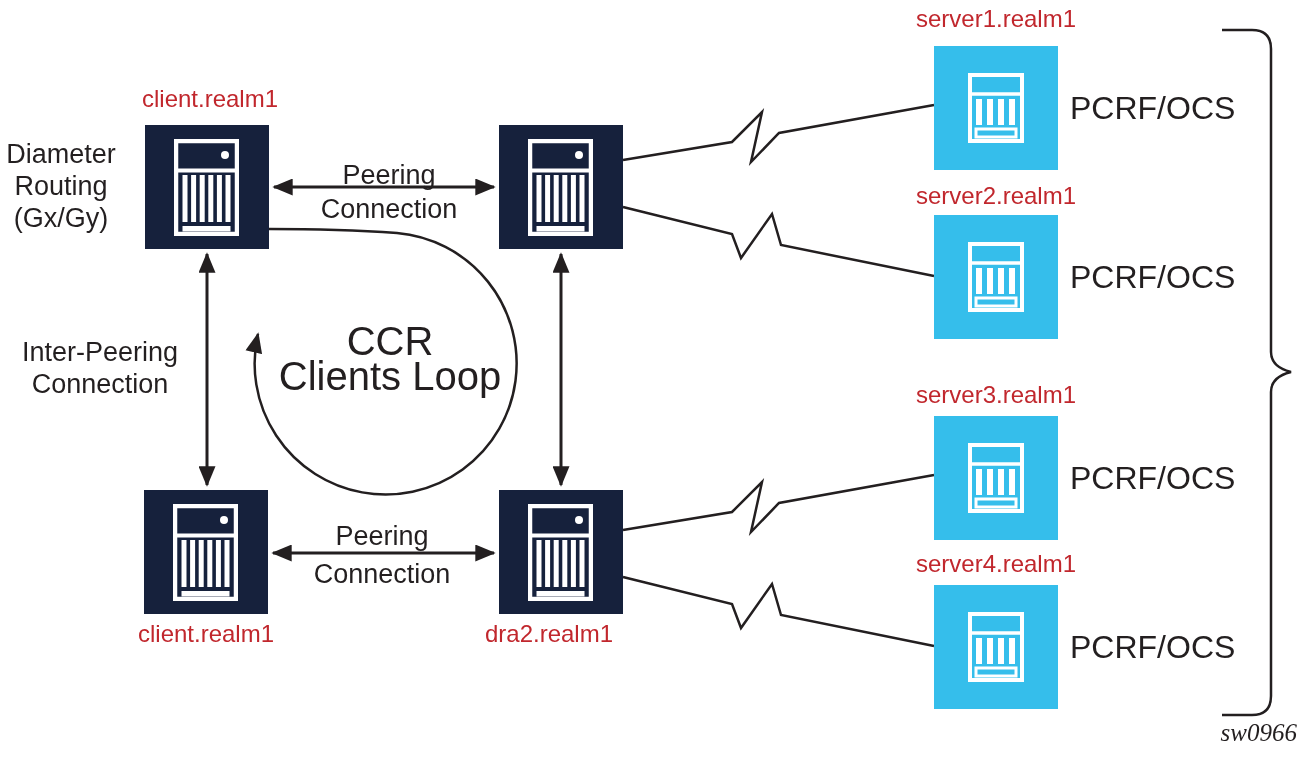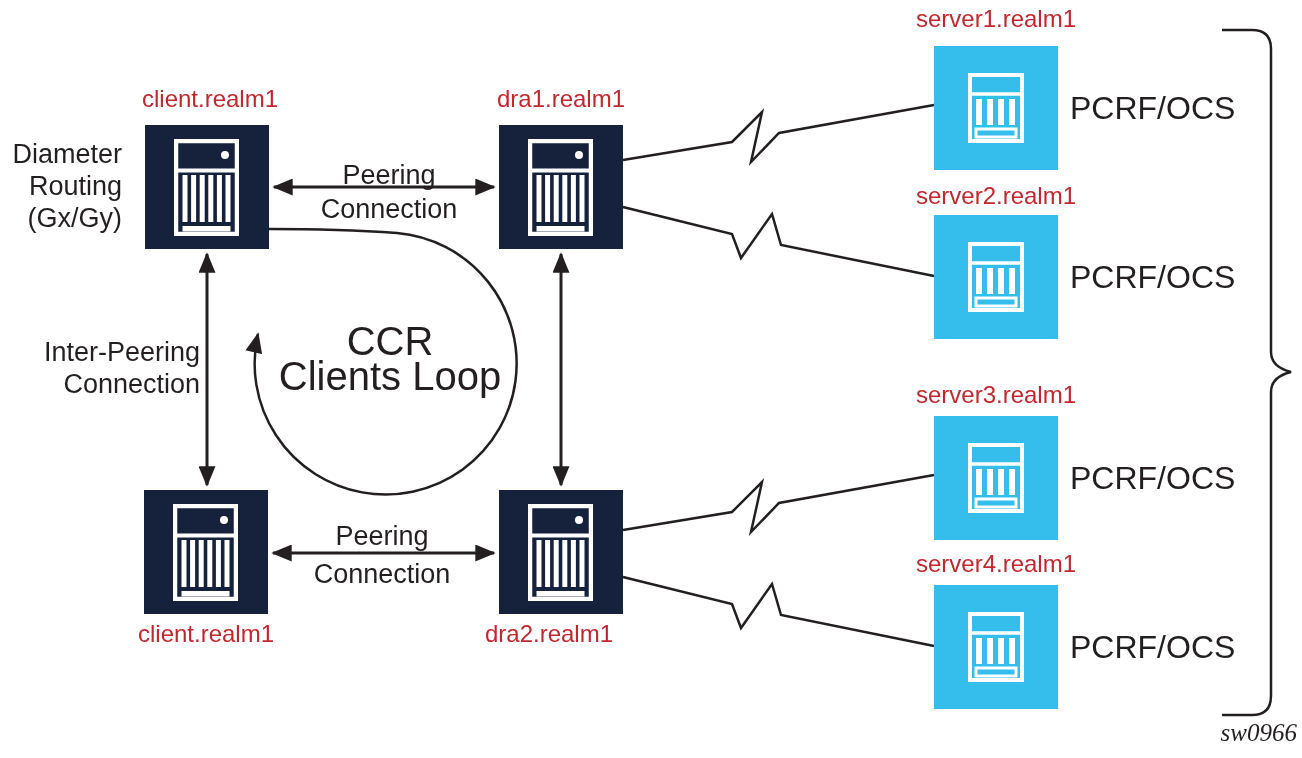--- a/index.html
+++ b/index.html
@@ -9,21 +9,21 @@
   }
   .wires{position:absolute;left:0;top:0;width:1302px;height:758px;}
   .node{position:absolute;width:124px;height:124px;}
   .node.navy{background:#16213C;}
   .node.cyan{background:#35BEEB;}
   .node svg{position:absolute;}
   .lbl{position:absolute;white-space:nowrap;text-align:center;}
   .red{color:#C1272D;font-size:24px;width:240px;text-align:center;}
   .note{color:#231F20;font-size:27px;line-height:32px;}
   .note.center{text-align:center;width:200px;}
-  .note.right{text-align:right;}
+  .note.right{text-align:center;}
   .ccr{color:#231F20;font-size:40px;line-height:35px;text-align:center;width:240px;}
   .pcrf{color:#231F20;font-size:32px;}
   .caption{color:#231F20;font-family:"Liberation Serif", serif;font-style:italic;
            font-size:25px;width:200px;text-align:right;}
 </style>
 </head>
 <body>
 
 <div class="stage">
 
@@ -172,21 +172,20 @@
         <rect x="8" y="26" width="6" height="26"></rect>
           <rect x="19" y="26" width="6" height="26"></rect>
         <rect x="30" y="26" width="6" height="26"></rect>
           <rect x="41" y="26" width="6" height="26"></rect>
       </g>
       <rect x="8" y="56" width="40" height="8" fill="none" stroke="#fff" stroke-width="3"></rect>
     </svg>
   </div>
 
   <div class="lbl red" style="left:90px;top:85px">client.realm1</div>
-  <div class="lbl red" style="left:441px;top:85px">dra1.realm1</div>
   <div class="lbl red" style="left:86px;top:620px">client.realm1</div>
   <div class="lbl red" style="left:429px;top:620px">dra2.realm1</div>
   <div class="lbl red" style="left:876px;top:5px">server1.realm1</div>
   <div class="lbl red" style="left:876px;top:182px">server2.realm1</div>
   <div class="lbl red" style="left:876px;top:381px">server3.realm1</div>
   <div class="lbl red" style="left:876px;top:550px">server4.realm1</div>
 
   <div class="lbl pcrf" style="left:1070px;top:90px">PCRF/OCS</div>
   <div class="lbl pcrf" style="left:1070px;top:259px">PCRF/OCS</div>
   <div class="lbl pcrf" style="left:1070px;top:460px">PCRF/OCS</div>

